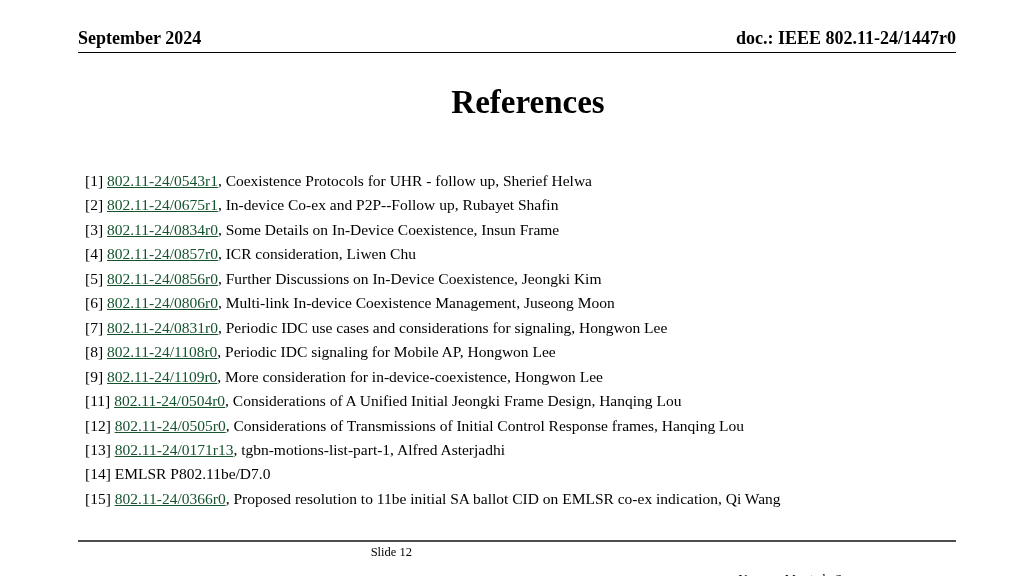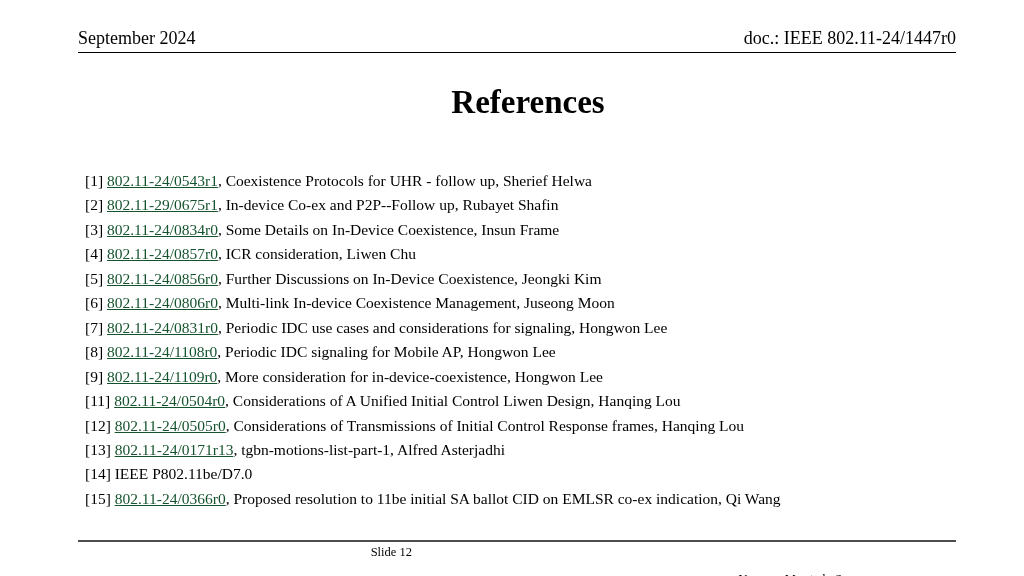--- a/index.html
+++ b/index.html
@@ -16,21 +16,21 @@
   }
   .header-row {
     position: absolute;
     left: 78px;
     top: 28px;
     width: 878px;
     display: flex;
     justify-content: space-between;
     align-items: flex-end;
     font-size: 18px;
-    font-weight: normal;
+    font-weight: bold;
   }
   .header-rule {
     position: absolute;
     left: 78px;
     top: 52px;
     width: 878px;
     border-top: 1.6px solid #000;
   }
   .slide-title {
     position: absolute;
@@ -82,32 +82,32 @@
   <div class="header-row">
     <span>September 2024</span>
     <span>doc.: IEEE 802.11-24/1447r0</span>
   </div>
   <div class="header-rule"></div>
 
   <div class="slide-title">References</div>
 
   <div class="ref-list" id="ref-list">
       <div class="ref-item"><span>[1] </span><span class="ref-link">802.11-24/0543r1</span><span>, Coexistence Protocols for UHR - follow up, Sherief Helwa</span></div>
-      <div class="ref-item"><span>[2] </span><span class="ref-link">802.11-29/0675r1</span><span>, In-device Co-ex and P2P--Follow up, Rubayet Shafin</span></div>
+      <div class="ref-item"><span>[2] </span><span class="ref-link">802.11-24/0675r1</span><span>, In-device Co-ex and P2P--Follow up, Rubayet Shafin</span></div>
       <div class="ref-item"><span>[3] </span><span class="ref-link">802.11-24/0834r0</span><span>, Some Details on In-Device Coexistence, Insun Frame</span></div>
       <div class="ref-item"><span>[4] </span><span class="ref-link">802.11-24/0857r0</span><span>, ICR consideration, Liwen Chu</span></div>
       <div class="ref-item"><span>[5] </span><span class="ref-link">802.11-24/0856r0</span><span>, Further Discussions on In-Device Coexistence, Jeongki Kim</span></div>
       <div class="ref-item"><span>[6] </span><span class="ref-link">802.11-24/0806r0</span><span>, Multi-link In-device Coexistence Management, Juseong Moon</span></div>
       <div class="ref-item"><span>[7] </span><span class="ref-link">802.11-24/0831r0</span><span>, Periodic IDC use cases and considerations for signaling, Hongwon Lee</span></div>
       <div class="ref-item"><span>[8] </span><span class="ref-link">802.11-24/1108r0</span><span>, Periodic IDC signaling for Mobile AP, Hongwon Lee</span></div>
       <div class="ref-item"><span>[9] </span><span class="ref-link">802.11-24/1109r0</span><span>, More consideration for in-device-coexistence, Hongwon Lee</span></div>
-      <div class="ref-item"><span>[11] </span><span class="ref-link">802.11-24/0504r0</span><span>, Considerations of A Unified Initial Control Liwen Design, Hanqing Lou</span></div>
+      <div class="ref-item"><span>[11] </span><span class="ref-link">802.11-24/0504r0</span><span>, Considerations of A Unified Initial Jeongki Frame Design, Hanqing Lou</span></div>
       <div class="ref-item"><span>[12] </span><span class="ref-link">802.11-24/0505r0</span><span>, Considerations of Transmissions of Initial Control Response frames, Hanqing Lou</span></div>
       <div class="ref-item"><span>[13] </span><span class="ref-link">802.11-24/0171r13</span><span>, tgbn-motions-list-part-1, Alfred Asterjadhi</span></div>
-      <div class="ref-item"><span>[14] </span><span>IEEE P802.11be/D7.0</span></div>
+      <div class="ref-item"><span>[14] </span><span>EMLSR P802.11be/D7.0</span></div>
       <div class="ref-item"><span>[15] </span><span class="ref-link">802.11-24/0366r0</span><span>, Proposed resolution to 11be initial SA ballot CID on EMLSR co-ex indication, Qi Wang</span></div>
     </div>
 
   <div class="footer-rule"></div>
   <div class="footer-row">
     <span class="footer-left">Submission</span>
     <span class="footer-center">Slide 12</span>
     <span class="footer-right">Yongsen Ma et al., Samsung</span>
   </div>
 

